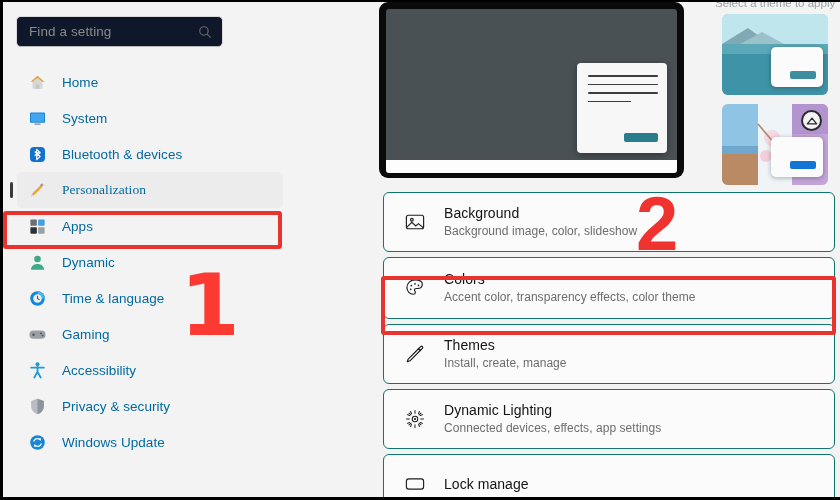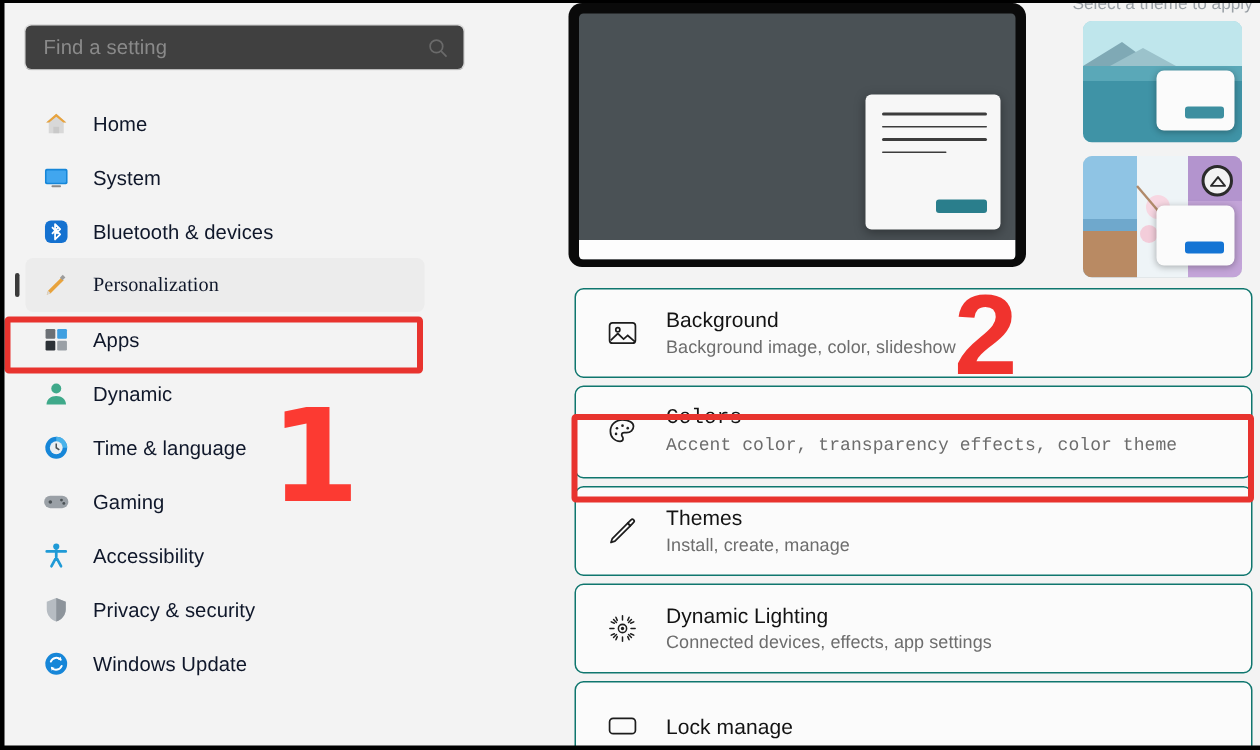--- a/index.html
+++ b/index.html
@@ -23,22 +23,22 @@
   .edge-bottom { left: 0; bottom: 0; width: 840px; height: 3px; }
 
   
   #sidebar {
     position: absolute; left: 3px; top: 2px;
     width: 372px; height: 496px;
     background: #f3f3f3;
   }
   .search-box {
     position: absolute; left: 13px; top: 14px;
-    width: 294px; height: 31px;
-    background: #404040;
+    width: 207px; height: 31px;
+    background: #0f172a;
     border: 1px solid #dcdcdc;
     border-bottom-color: #b9b9b9;
     border-radius: 5px;
     display: flex; align-items: center;
     padding: 0 10px 0 12px;
     gap: 46px;
   }
   .search-placeholder {
     flex: 1;
     font-size: 13.5px;
@@ -65,21 +65,21 @@
     border-radius: 2px;
   }
   .nav-icon {
     width: 21px; height: 21px;
     margin-right: 14px;
     display: flex; align-items: center; justify-content: center;
     flex-shrink: 0;
   }
   .nav-label {
     font-size: 13.5px;
-    color: #0f172a;
+    color: #0369a1;
     letter-spacing: .05px;
     white-space: nowrap;
   }
 
   
   #main {
     position: absolute; left: 375px; top: 2px;
     width: 462px; height: 496px;
     background: #f3f3f3;
   }
@@ -164,21 +164,21 @@
   .card {
     position: relative;
     background: #fbfbfb;
     border: 1px solid #0f766e;
     border-radius: 6px;
     height: 60px;
     margin-bottom: 5px;
     display: flex; align-items: center;
     padding-left: 16px;
   }
-  .card.tall { height: 62px; font-family: Liberation Mono, monospace; }
+  .card.tall { height: 62px; }
   .card-icon {
     width: 30px; height: 30px;
     margin-right: 14px;
     display: flex; align-items: center; justify-content: center;
     color: #1d1d1d;
     flex-shrink: 0;
   }
   .card-title {
     font-size: 14px;
     color: #131313;

